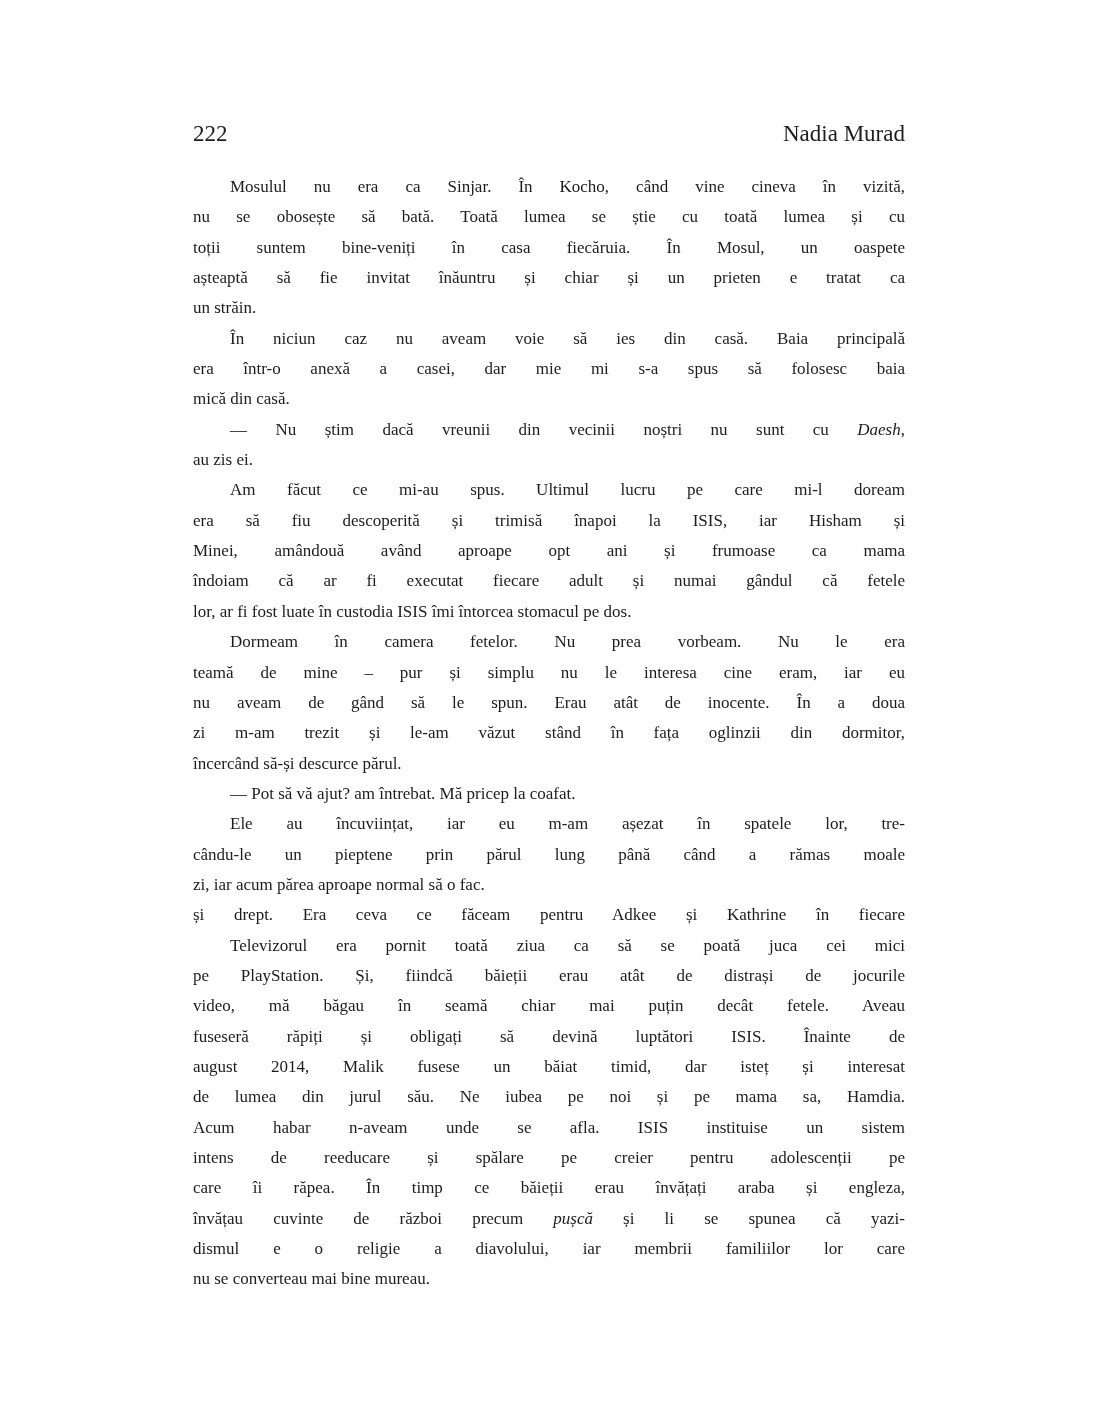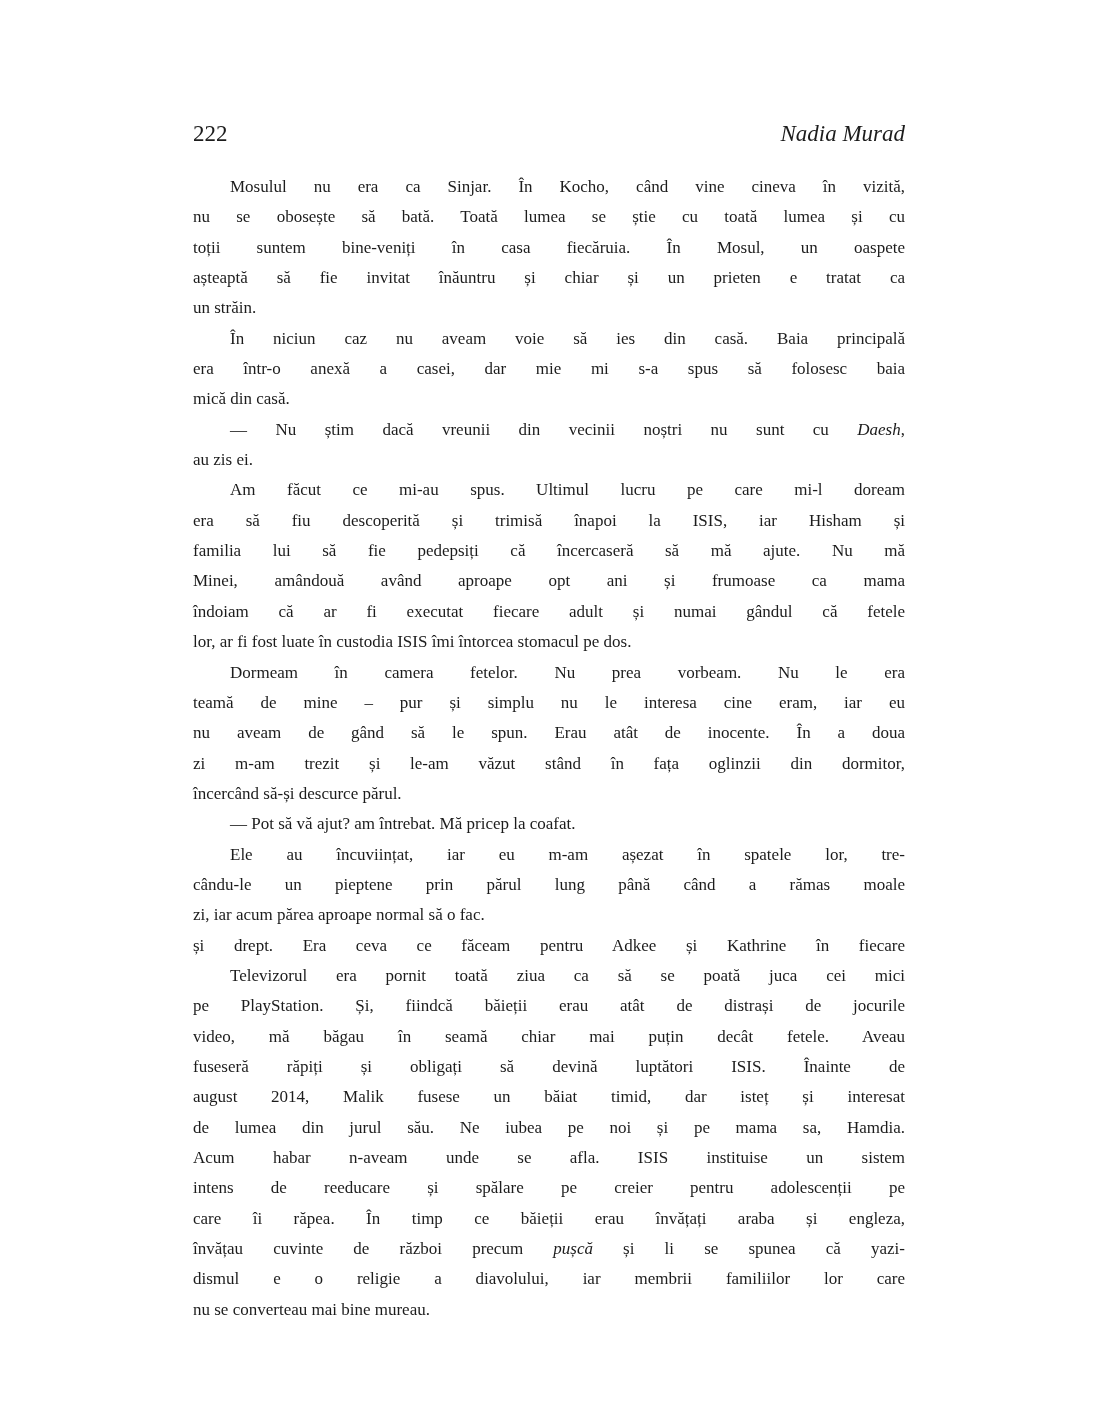--- a/index.html
+++ b/index.html
@@ -33,21 +33,20 @@
     }
     .page-number {
       position: absolute;
       left: 0;
       top: 0;
     }
     .author {
       position: absolute;
       right: 0;
       top: 0;
-      font-style: italic;
     }
     .body-text {
       position: absolute;
       left: 193px;
       top: 172px;
       width: 712px;
     }
     .line {
       display: block;
       height: 30.35px;
@@ -81,21 +80,20 @@
       <div class="line">toții suntem bine-veniți în casa fiecăruia. În Mosul, un oaspete</div>
       <div class="line">așteaptă să fie invitat înăuntru și chiar și un prieten e tratat ca</div>
       <div class="line last">un străin.</div>
       <div class="line indent">În niciun caz nu aveam voie să ies din casă. Baia principală</div>
       <div class="line">era într-o anexă a casei, dar mie mi s-a spus să folosesc baia</div>
       <div class="line last">mică din casă.</div>
       <div class="line indent"><span>— Nu știm dacă vreunii din vecinii noștri nu sunt cu </span><i>Daesh</i><span>,</span></div>
       <div class="line last">au zis ei.</div>
       <div class="line indent">Am făcut ce mi-au spus. Ultimul lucru pe care mi-l doream</div>
       <div class="line">era să fiu descoperită și trimisă înapoi la ISIS, iar Hisham și</div>
-      <div class="line">familia lui să fie pedepsiți că încercaseră să mă ajute. Nu mă</div>
       <div class="line">Minei, amândouă având aproape opt ani și frumoase ca mama</div>
       <div class="line">îndoiam că ar fi executat fiecare adult și numai gândul că fetele</div>
       <div class="line last">lor, ar fi fost luate în custodia ISIS îmi întorcea stomacul pe dos.</div>
       <div class="line indent">Dormeam în camera fetelor. Nu prea vorbeam. Nu le era</div>
       <div class="line">teamă de mine – pur și simplu nu le interesa cine eram, iar eu</div>
       <div class="line">nu aveam de gând să le spun. Erau atât de inocente. În a doua</div>
       <div class="line">zi m-am trezit și le-am văzut stând în fața oglinzii din dormitor,</div>
       <div class="line last">încercând să-și descurce părul.</div>
       <div class="line indent last">— Pot să vă ajut? am întrebat. Mă pricep la coafat.</div>
       <div class="line indent">Ele au încuviințat, iar eu m-am așezat în spatele lor, tre-</div>

